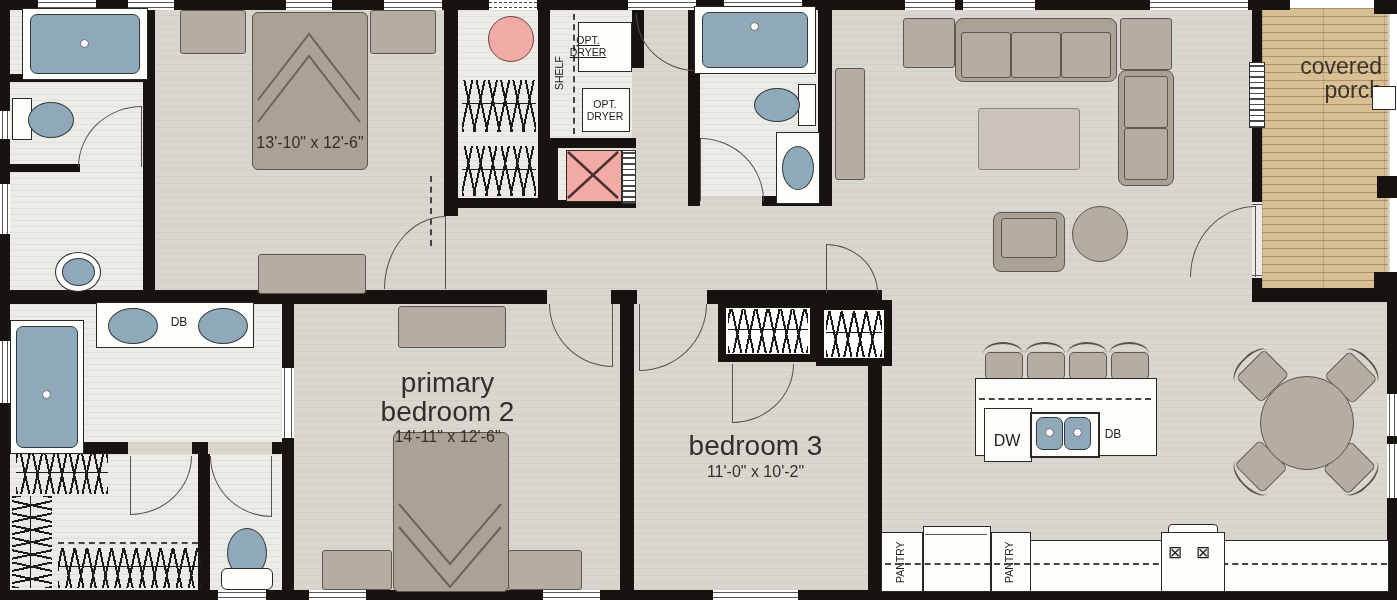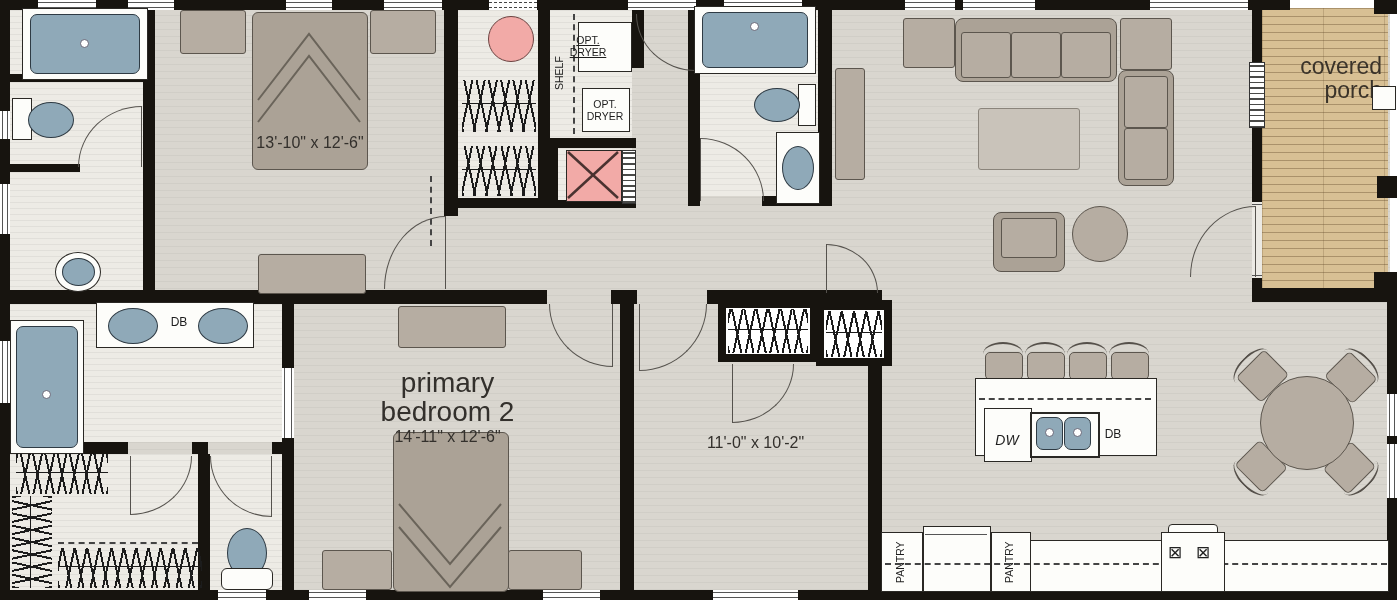--- a/index.html
+++ b/index.html
@@ -239,35 +239,36 @@
   <div class="fur" style="left:322px;top:550px;width:68px;height:38px;"></div>
   <div class="fur" style="left:508px;top:550px;width:72px;height:38px;"></div>
   <div class="room-label" style="left:345px;top:358px;width:205px;margin-top:11px;">
     <div class="room-name">primary bedroom 2</div>
     <div class="room-dims">14'-11" x 12'-6"</div>
   </div>
 
   <div class="rod rod-down" style="left:728px;top:309px;width:80px;height:44px;"></div>
   <div class="rod rod-down" style="left:826px;top:311px;width:56px;height:46px;"></div>
   <div class="room-label" style="left:648px;top:432px;width:215px;">
+    <div class="room-name">bedroom 3</div>
     <div class="room-dims">11'-0" x 10'-2"</div>
   </div>
 
   <div class="stool-arc" style="left:983px;top:342px;width:40px;"></div>
   <div class="stool-arc" style="left:1025px;top:342px;width:40px;"></div>
   <div class="stool-arc" style="left:1067px;top:342px;width:40px;"></div>
   <div class="stool-arc" style="left:1109px;top:342px;width:40px;"></div>
   <div class="fur" style="left:985px;top:352px;width:36px;height:26px;border-radius:5px;"></div>
   <div class="fur" style="left:1027px;top:352px;width:36px;height:26px;border-radius:5px;"></div>
   <div class="fur" style="left:1069px;top:352px;width:36px;height:26px;border-radius:5px;"></div>
   <div class="fur" style="left:1111px;top:352px;width:36px;height:26px;border-radius:5px;"></div>
   <div class="fix" style="left:975px;top:378px;width:180px;height:76px;"></div>
   <div class="dash-h" style="left:979px;top:398px;width:172px;"></div>
   <div class="fix" style="left:984px;top:408px;width:46px;height:52px;"></div>
-  <div class="lbl" style="left:988px;top:432px;width:38px;font-size:14px;font-style:italic;">DW</div>
+  <div class="lbl" style="left:988px;top:432px;width:38px;font-size:16px;">DW</div>
   <div class="fix" style="left:1030px;top:412px;width:66px;height:42px;border-width:2px;"></div>
   <div class="blue" style="left:1036px;top:417px;width:25px;height:31px;"></div>
   <div class="blue" style="left:1064px;top:417px;width:25px;height:31px;"></div>
   <div class="dot" style="left:1045px;top:428px;"></div>
   <div class="dot" style="left:1073px;top:428px;"></div>
   <div class="lbl" style="left:1098px;top:428px;width:30px;font-size:12px;">DB</div>
 
   <div class="fix" style="left:1029px;top:540px;width:358px;height:50px;"></div>
   <div class="fix" style="left:881px;top:532px;width:40px;height:58px;"></div>
   <div class="lbl vert" style="left:894px;top:538px;height:48px;">PANTRY</div>

